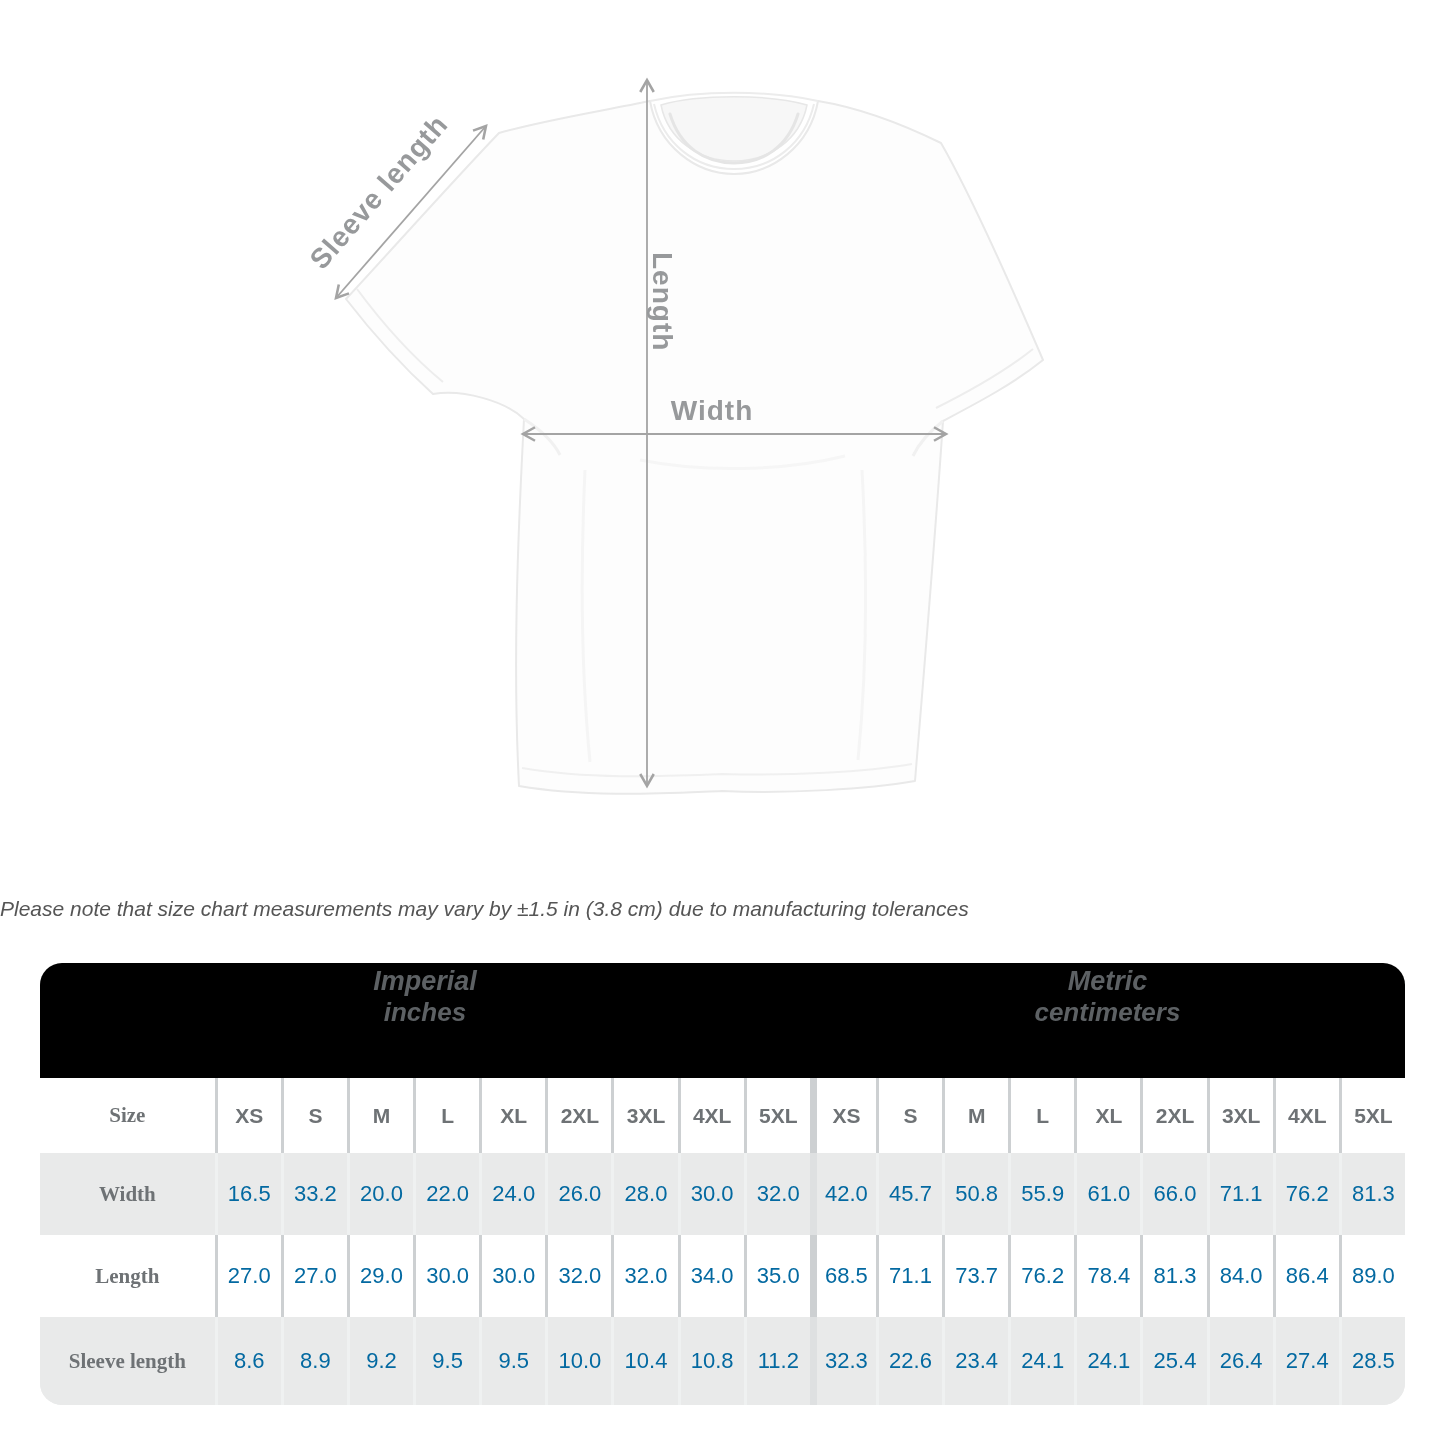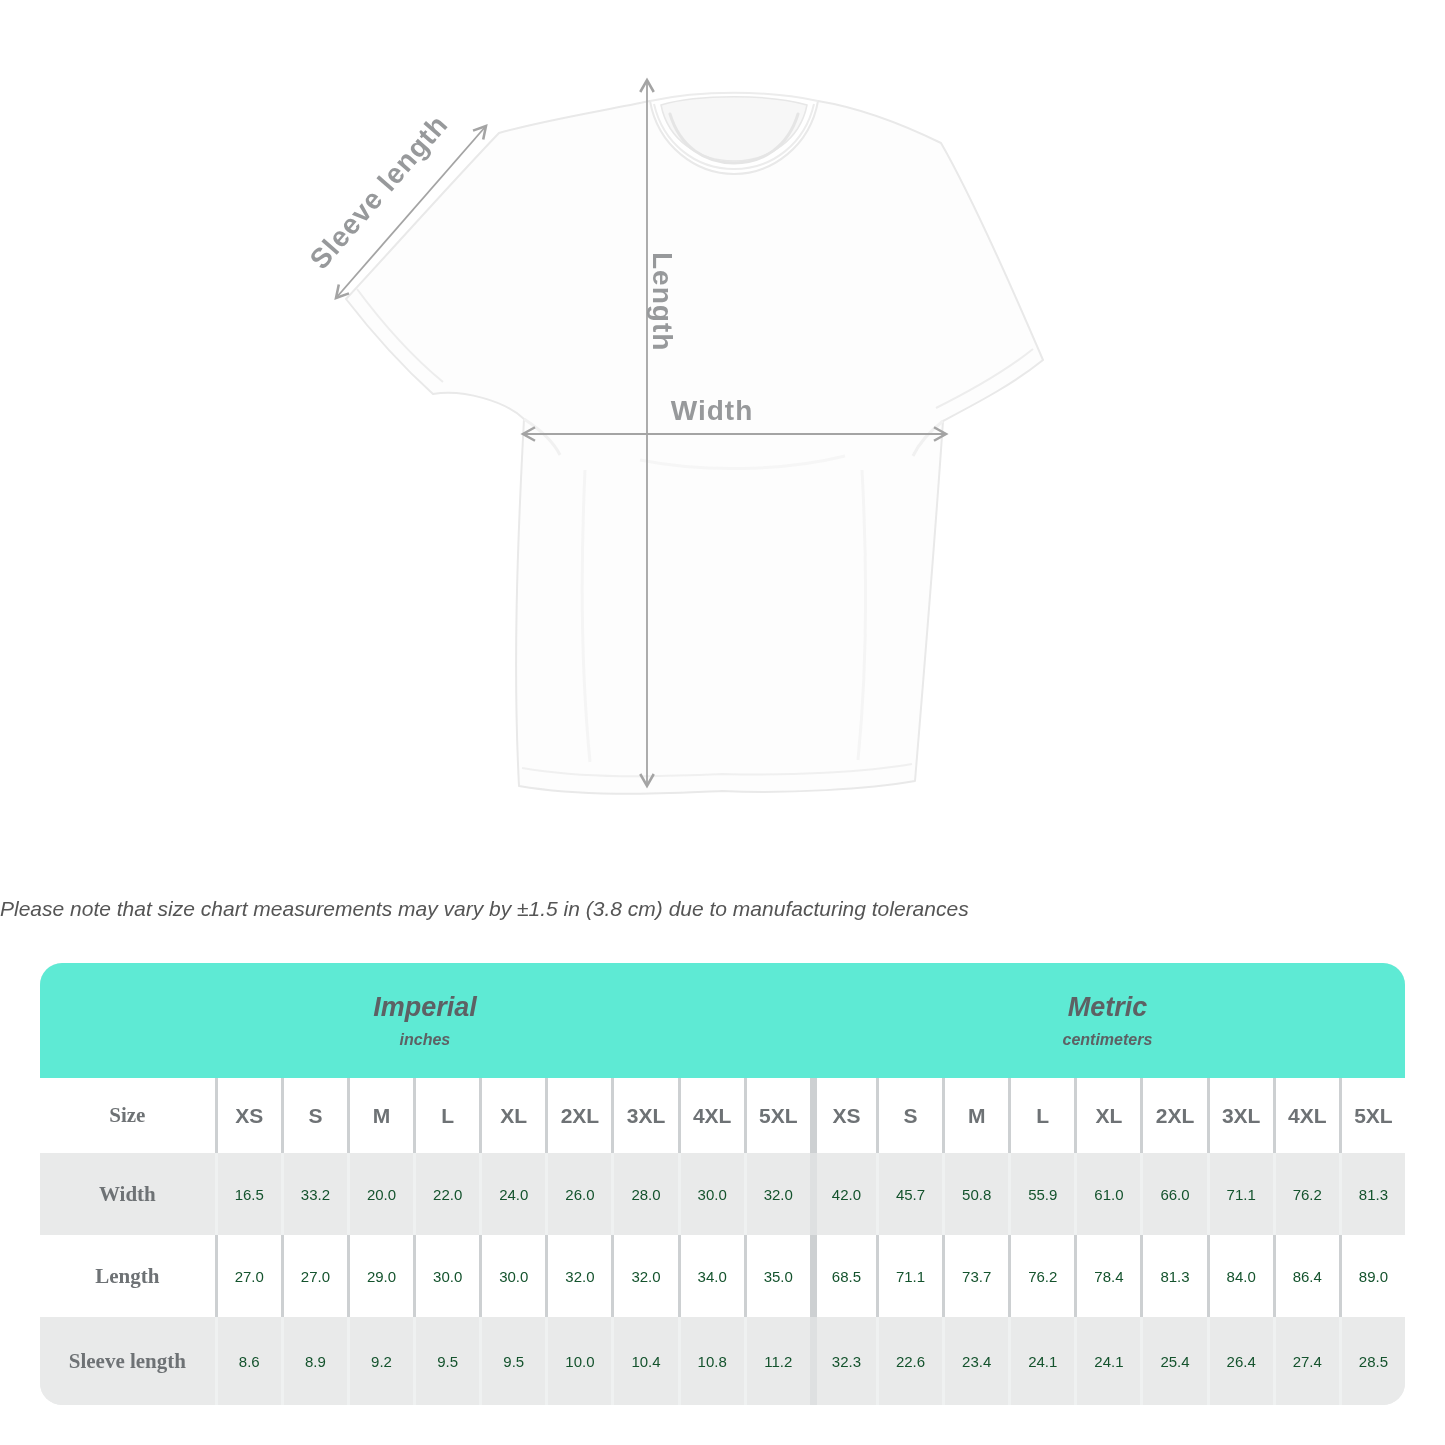--- a/index.html
+++ b/index.html
@@ -16,35 +16,35 @@
   .subtitle{position:absolute;left:0;top:897px;width:100%;
          font-size:21px;font-style:italic;color:#555555;margin:0;}
 
   
   .table-card{position:absolute;left:40px;top:963px;width:1365px;height:442px;
               background:#e9eaea;border-radius:22px;overflow:hidden;}
   table.sizes-table{width:100%;height:442px;border-collapse:separate;border-spacing:0;table-layout:fixed;}
   table.sizes-table td,table.sizes-table th{padding:0;text-align:center;vertical-align:middle;}
 
   tr.units{height:115px;}
-  tr.units th{vertical-align:top;padding-top:29px;background:#5eead4;}
+  tr.units th{vertical-align:top;padding-top:3px;background:#000000;}
   .unit-name{font-size:27px;font-weight:bold;font-style:italic;color:#5d6164;}
-  .unit-sub{font-size:16px;font-style:italic;color:#5d6164;margin-top:8px;}
+  .unit-sub{font-size:26px;font-style:italic;color:#5d6164;}
 
   tr.sizerow{height:75px;}
   tr.r-width{height:82px;}
   tr.r-length{height:82px;}
   tr.r-sleeve{height:88px;}
 
   tr.white td{background:#ffffff;}
   tr.shade td{background:#e9eaea;}
 
   .rowlabel{font-size:21px;font-weight:bold;color:#6e7275;font-family:Liberation Serif, serif;}
   tr.sizerow td{font-size:21px;font-weight:bold;color:#6e7275;}
-  tr.vals td{font-size:15px;color:#14532d;}
+  tr.vals td{font-size:22px;color:#0369a1;}
   tr.vals td.rowlabel{font-size:21px;font-weight:bold;color:#6e7275;}
 
   
   tr.white td.sep{border-left:3px solid #cdd0d2;}
   tr.white td.m0{border-left:7px solid #cdd0d2;}
   tr.shade td.sep{border-left:3px solid #eff1f1;}
   tr.shade td.m0{border-left:7px solid #dee0e1;}
 </style>
 </head>
 <body>

